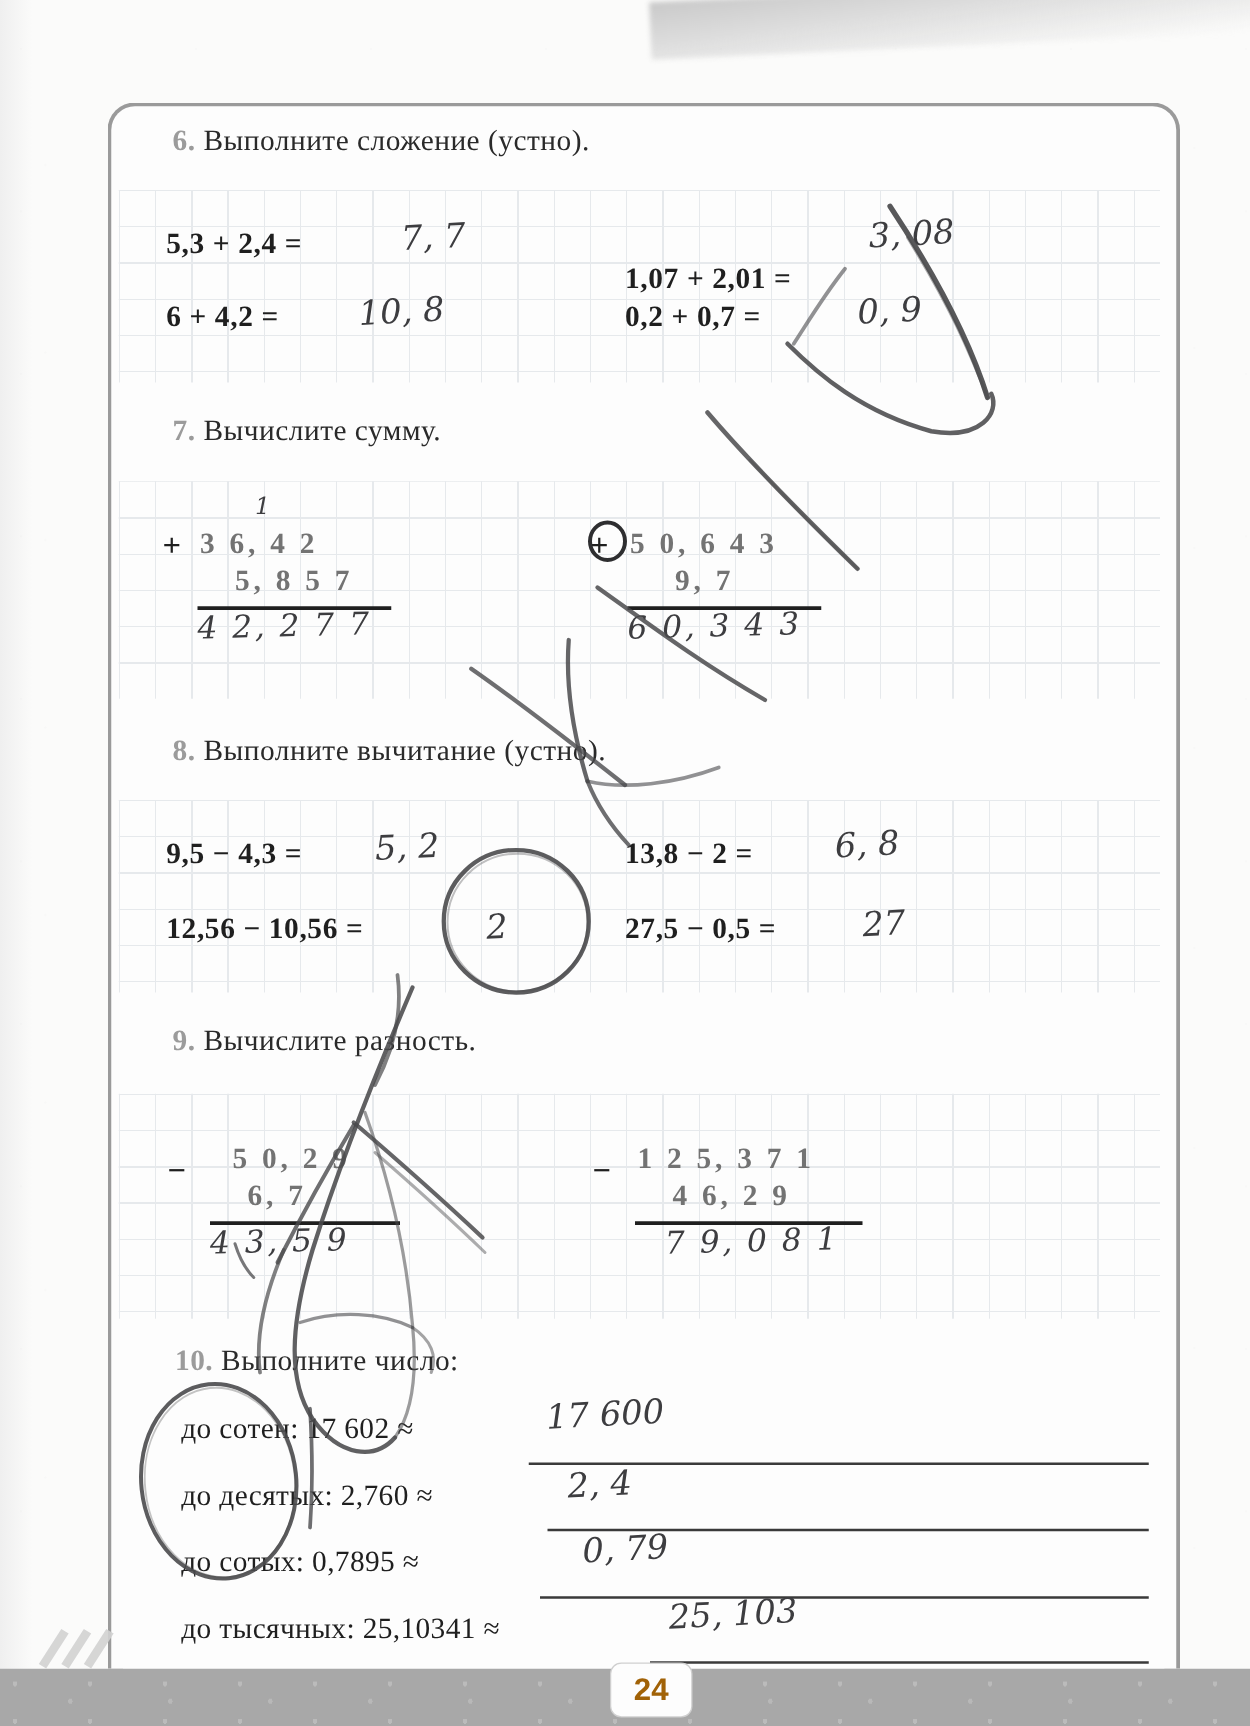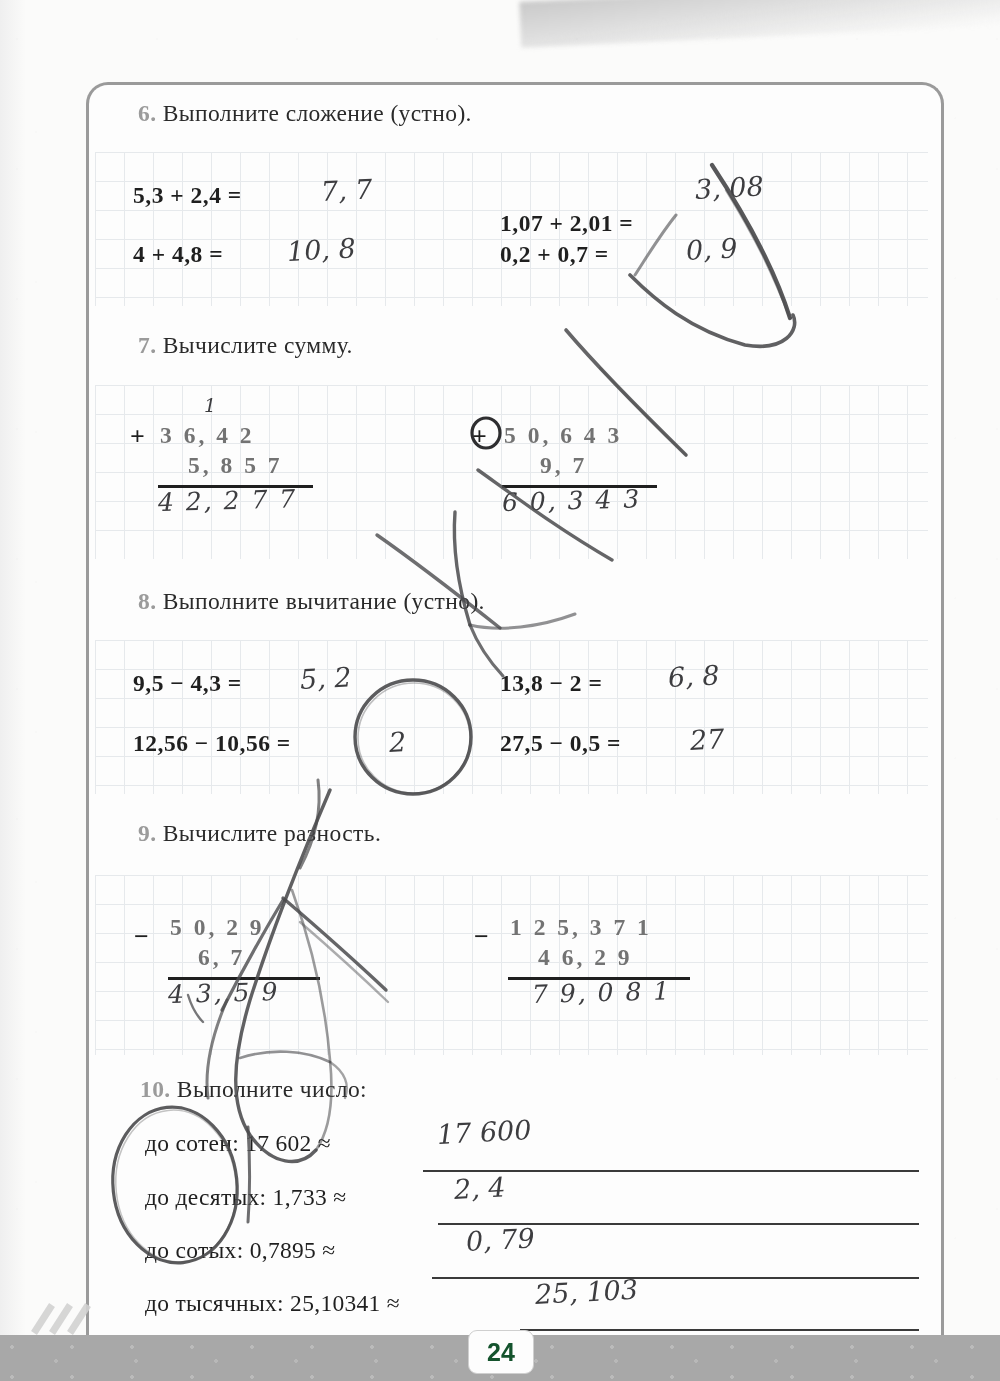--- a/index.html
+++ b/index.html
@@ -47,26 +47,26 @@
     background:#a8a8a8;
   }
   #footer-bar:after{
     content:"";position:absolute;left:0;top:0;width:1000px;height:46px;
     background:
       radial-gradient(circle at 20% 40%, rgba(255,255,255,.22) 0 2px, transparent 2px),
       radial-gradient(circle at 70% 65%, rgba(255,255,255,.18) 0 2px, transparent 2px);
     background-size:60px 30px,80px 40px;
   }
   #page-number-box{
-    position:absolute;left:468px;top:1330px;width:64px;height:42px;
+    position:absolute;left:488px;top:1330px;width:64px;height:42px;
     background:#fdfdfd;border-radius:9px;
     border:1px solid #cfcfcf;
     display:flex;align-items:center;justify-content:center;
     font-family:"Liberation Sans", sans-serif;
-    font-weight:bold;font-size:25px;color:#14532d;
+    font-weight:bold;font-size:25px;color:#a16207;
     z-index:5;
   }
   
   .ex-head{
     position:absolute;
     font-size:23.5px;
     color:#2a2a2a;
     letter-spacing:.4px;
     white-space:nowrap;
   }
@@ -153,21 +153,21 @@
 </div>
 
 <div class="grid-block" style="left:95px;top:152px;width:833px;height:154px;"></div>
 
 <div class="expr" style="left:133px;top:182px;">5,3 + 2,4 =</div>
 <div class="hand s2" style="left:321px;top:176px;">7, 7</div>
 
 <div class="expr" style="left:500px;top:182px;margin-top:28px;">1,07 + 2,01 =</div>
 <div class="hand s2" style="left:695px;top:174px;">3, 08</div>
 
-<div class="expr" style="left:133px;top:241px;">4 + 4,8 =</div>
+<div class="expr" style="left:133px;top:241px;">6 + 4,2 =</div>
 <div class="hand s2" style="left:287px;top:236px;">10, 8</div>
 
 <div class="expr" style="left:500px;top:241px;">0,2 + 0,7 =</div>
 <div class="hand s2" style="left:686px;top:235px;">0, 9</div>
 
 <div class="ex-head" style="left:138px;top:332px;">
   <span class="num">7.</span>
   <span>Вычислите сумму.</span>
 </div>
 
@@ -214,21 +214,21 @@
 
 <div class="ex-head" style="left:138px;top:820px;">
   <span class="num">9.</span>
   <span>Вычислите разность.</span>
 </div>
 
 <div class="grid-block" style="left:95px;top:875px;width:833px;height:180px;"></div>
 
 <div class="colcalc" style="left:134px;top:900px;">
   <div class="sign" style="left:0px;top:22px;">−</div>
-  <div class="row" style="left:36px;top:14px;">5 0, 2 9</div>
+  <div class="row" style="left:52px;top:14px;">5 0, 2 9</div>
   <div class="row" style="left:64px;top:44px;">6, 7</div>
   <div class="rule" style="left:34px;top:77px;width:152px;"></div>
   <div class="answer" style="left:34px;top:80px;">4 3, 5 9</div>
 </div>
 
 <div class="colcalc" style="left:474px;top:900px;">
   <div class="sign" style="left:0px;top:22px;">−</div>
   <div class="row" style="left:36px;top:14px;">1 2 5, 3 7 1</div>
   <div class="row" style="left:64px;top:44px;">4 6, 2 9</div>
   <div class="rule" style="left:34px;top:77px;width:182px;"></div>
@@ -240,21 +240,21 @@
   <span>Выполните число:</span>
 </div>
 
 <div class="round-row">
   <div class="label" style="left:145px;top:1130px;">до сотен: 17 602 ≈</div>
   <div class="underline" style="left:423px;top:1170px;width:496px;"></div>
   <div class="hand s2" style="left:437px;top:1119px;">17 600</div>
 </div>
 
 <div class="round-row">
-  <div class="label" style="left:145px;top:1184px;">до десятых: 1,733 ≈</div>
+  <div class="label" style="left:145px;top:1184px;">до десятых: 2,760 ≈</div>
   <div class="underline" style="left:438px;top:1223px;width:481px;"></div>
   <div class="hand s2" style="left:454px;top:1174px;">2, 4</div>
 </div>
 
 <div class="round-row">
   <div class="label" style="left:145px;top:1237px;">до сотых: 0,7895 ≈</div>
   <div class="underline" style="left:432px;top:1277px;width:487px;"></div>
   <div class="hand s2" style="left:466px;top:1226px;">0, 79</div>
 </div>
 

